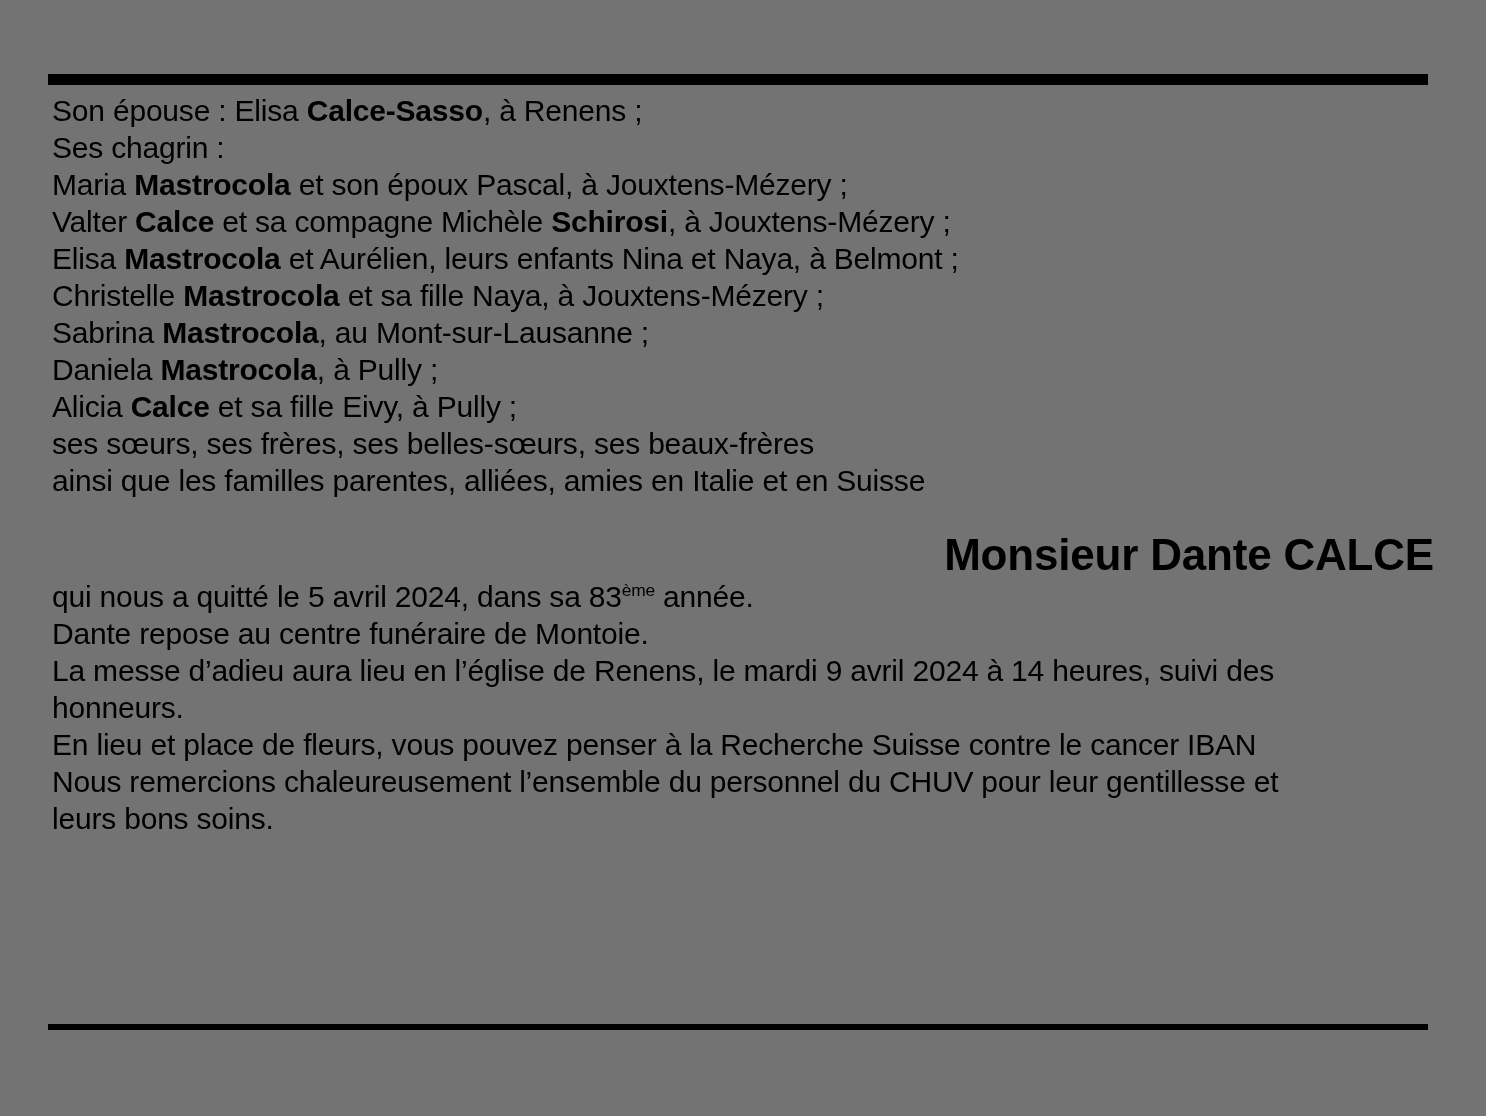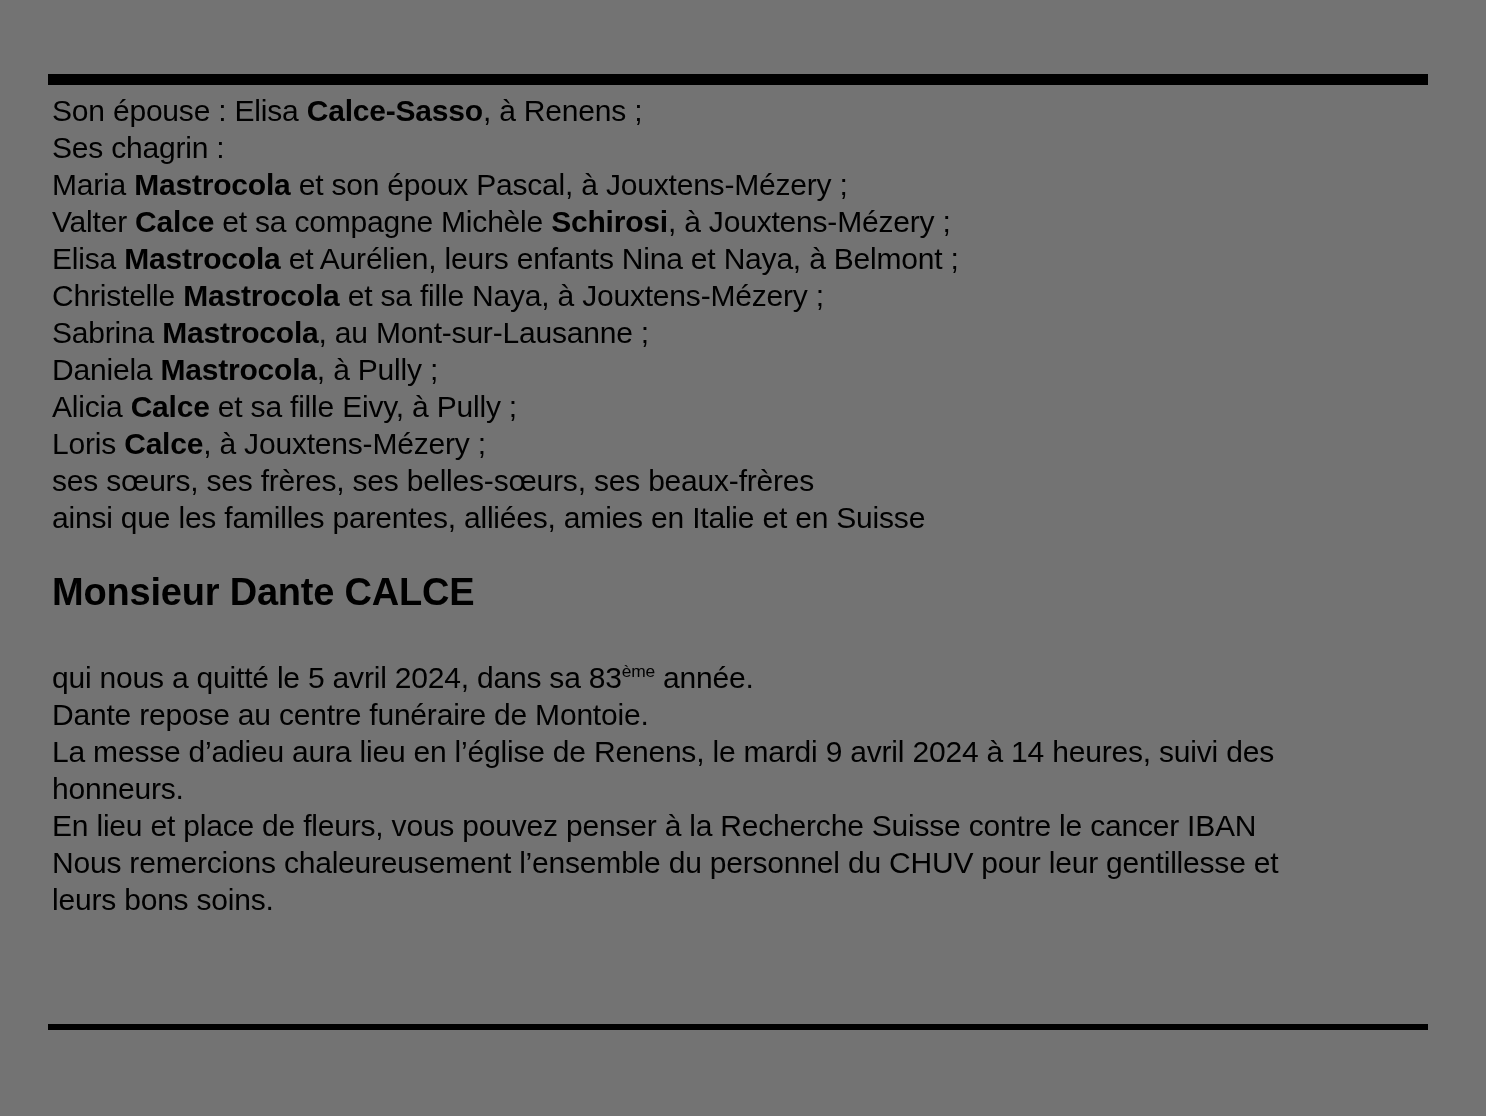--- a/index.html
+++ b/index.html
@@ -41,23 +41,22 @@
     white-space: pre-wrap;
   }
   .line .seg-b { font-weight: bold; }
   .line .seg-sup {
     font-size: 0.58em;
     vertical-align: super;
     line-height: 0;
   }
   .doc-title {
     margin-top: 33px;
-    margin-bottom: 44px;
-    text-align: left;
-    font-size: 38px;
+    text-align: right;
+    font-size: 44px;
     font-weight: bold;
     line-height: 46px;
     letter-spacing: -0.2px;
   }
 </style>
 </head>
 <body>
 
 <div class="sheet">
   <div class="rule rule-top"></div>
@@ -66,21 +65,20 @@
     <div>
         <div class="line"><span>Son épouse : Elisa </span><span class="seg-b">Calce-Sasso</span><span>, à Renens ;</span></div>
         <div class="line"><span>Ses chagrin :</span></div>
         <div class="line"><span>Maria </span><span class="seg-b">Mastrocola</span><span> et son époux Pascal, à Jouxtens-Mézery ;</span></div>
         <div class="line"><span>Valter </span><span class="seg-b">Calce</span><span> et sa compagne Michèle </span><span class="seg-b">Schirosi</span><span>, à Jouxtens-Mézery ;</span></div>
         <div class="line"><span>Elisa </span><span class="seg-b">Mastrocola</span><span> et Aurélien, leurs enfants Nina et Naya, à Belmont ;</span></div>
         <div class="line"><span>Christelle </span><span class="seg-b">Mastrocola</span><span> et sa fille Naya, à Jouxtens-Mézery ;</span></div>
         <div class="line"><span>Sabrina </span><span class="seg-b">Mastrocola</span><span>, au Mont-sur-Lausanne ;</span></div>
         <div class="line"><span>Daniela </span><span class="seg-b">Mastrocola</span><span>, à Pully ;</span></div>
         <div class="line"><span>Alicia </span><span class="seg-b">Calce</span><span> et sa fille Eivy, à Pully ;</span></div>
-        <div class="line"><span>Loris </span><span class="seg-b">Calce</span><span>, à Jouxtens-Mézery ;</span></div>
         <div class="line"><span>ses sœurs, ses frères, ses belles-sœurs, ses beaux-frères</span></div>
         <div class="line"><span>ainsi que les familles parentes, alliées, amies en Italie et en Suisse</span></div>
       </div>
 
     <div class="doc-title">Monsieur Dante CALCE</div>
 
     <div>
         <div class="line"><span>qui nous a quitté le 5 avril 2024, dans sa 83</span><span class="seg-sup">ème</span><span> année.</span></div>
         <div class="line"><span>Dante repose au centre funéraire de Montoie.</span></div>
         <div class="line"><span>La messe d’adieu aura lieu en l’église de Renens, le mardi 9 avril 2024 à 14 heures, suivi des</span></div>

